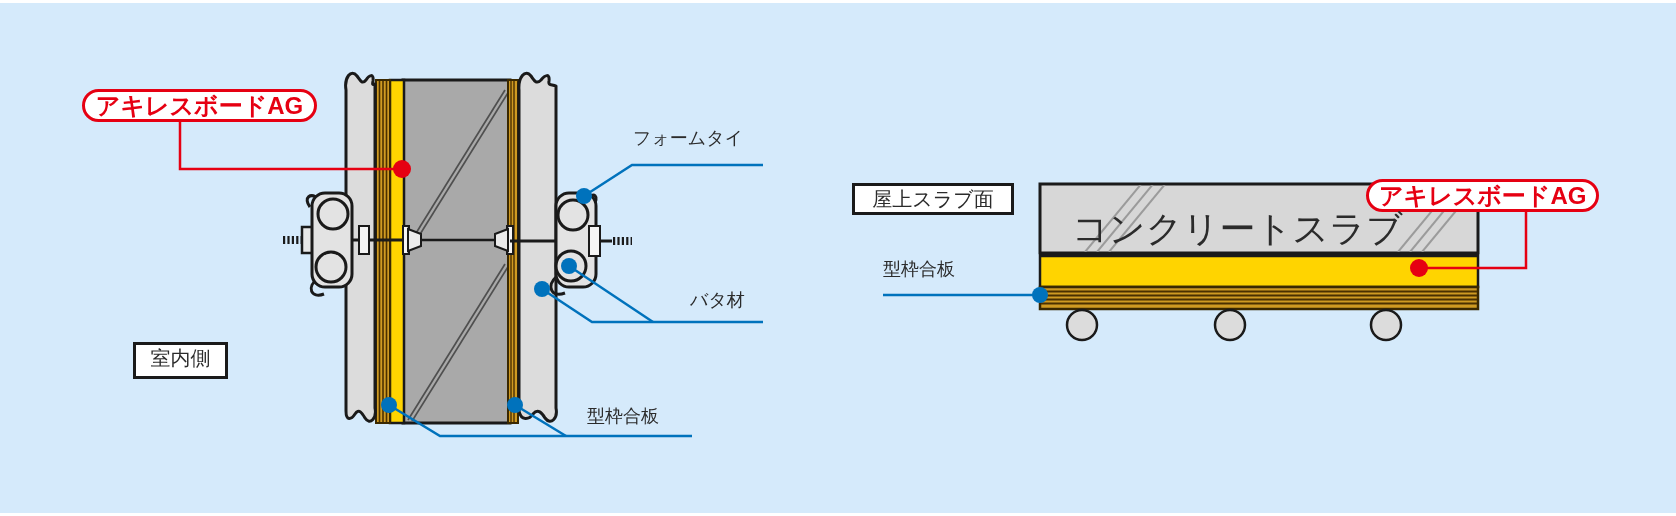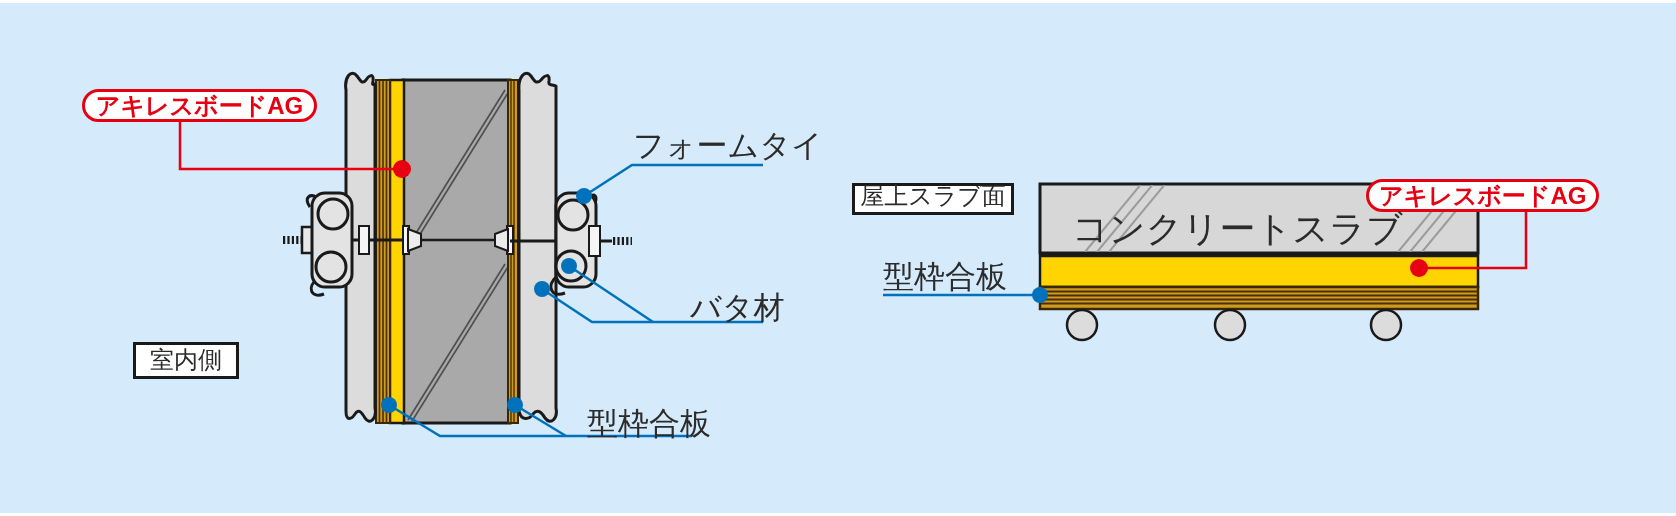--- a/index.html
+++ b/index.html
@@ -8,21 +8,21 @@
     width:1676px;height:516px;
     background:#d5eafb;
     overflow:hidden;
     font-family:"Liberation Sans", sans-serif;
   }
   .edge-strip{position:absolute;left:0;width:1676px;height:3px;background:#ffffff;}
   svg.art{position:absolute;left:0;top:0;}
   .label{
     position:absolute;
     color:#2b2b2b;
-    font-size:31px;
+    font-size:18px;
     line-height:1.1;
     white-space:nowrap;
   }
   .pill{
     position:absolute;
     box-sizing:border-box;
     background:#ffffff;
     border:3px solid #e60012;
     border-radius:18px;
     color:#e60012;
@@ -31,22 +31,22 @@
     display:flex;align-items:center;justify-content:center;
     white-space:nowrap;
     padding:8px 10px;
   }
   .boxlabel{
     position:absolute;
     box-sizing:border-box;
     background:#ffffff;
     border:3px solid #1a1a1a;
     color:#2b2b2b;
-    font-size:24px;
-    display:flex;align-items:flex-end;justify-content:center;
+    font-size:20px;
+    display:flex;align-items:flex-start;justify-content:center;
     white-space:nowrap;
   }
 </style>
 </head>
 <body>
 
 <div id="canvas">
 
   <div class="edge-strip" style="top:0;"></div>
   <div class="edge-strip" style="top:513px;"></div>
@@ -182,21 +182,21 @@
   </svg>
 
   <div class="pill" style="left:82px;top:89px;min-width:235px;height:33px;">
     <span>アキレスボードAG</span>
   </div>
 
   <div class="pill" style="left:1366px;top:179px;min-width:232px;height:33px;">
     <span>アキレスボードAG</span>
   </div>
 
-  <div class="boxlabel" style="left:133px;top:342px;width:106px;height:37px;">
+  <div class="boxlabel" style="left:133px;top:342px;width:95px;height:37px;">
     <span>室内側</span>
   </div>
 
   <div class="boxlabel" style="left:852px;top:183px;width:162px;height:32px;">
     <span>屋上スラブ面</span>
   </div>
 
   <div class="label" style="left:633px;top:129px;">フォームタイ</div>
 
   <div class="label" style="left:690px;top:291px;font-family:Liberation Serif, serif;">バタ材</div>

